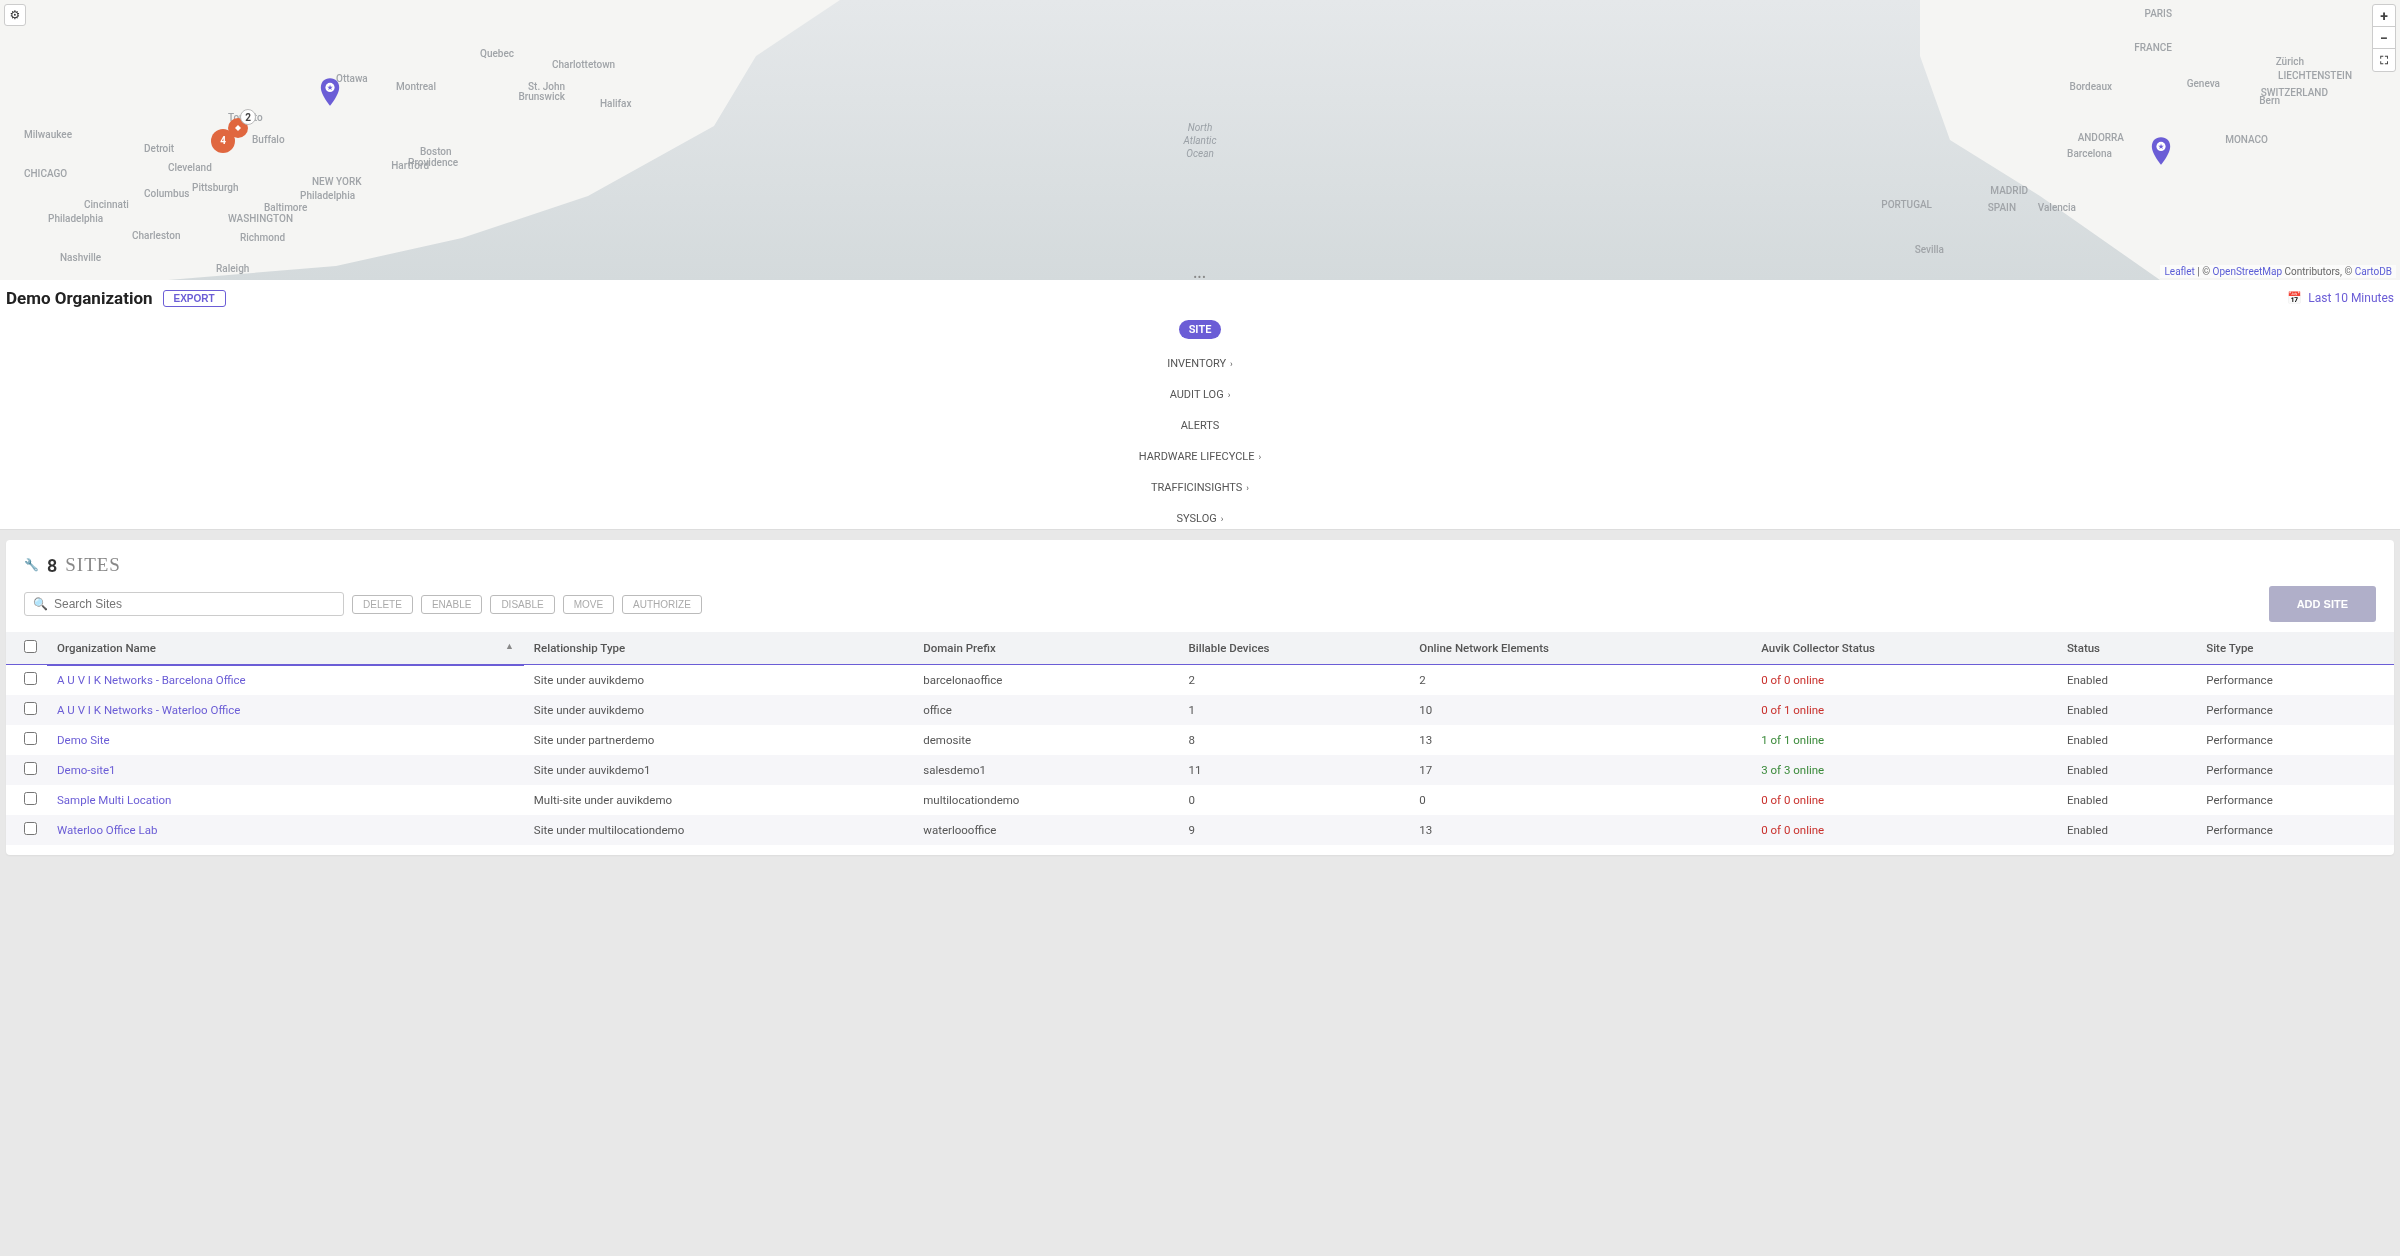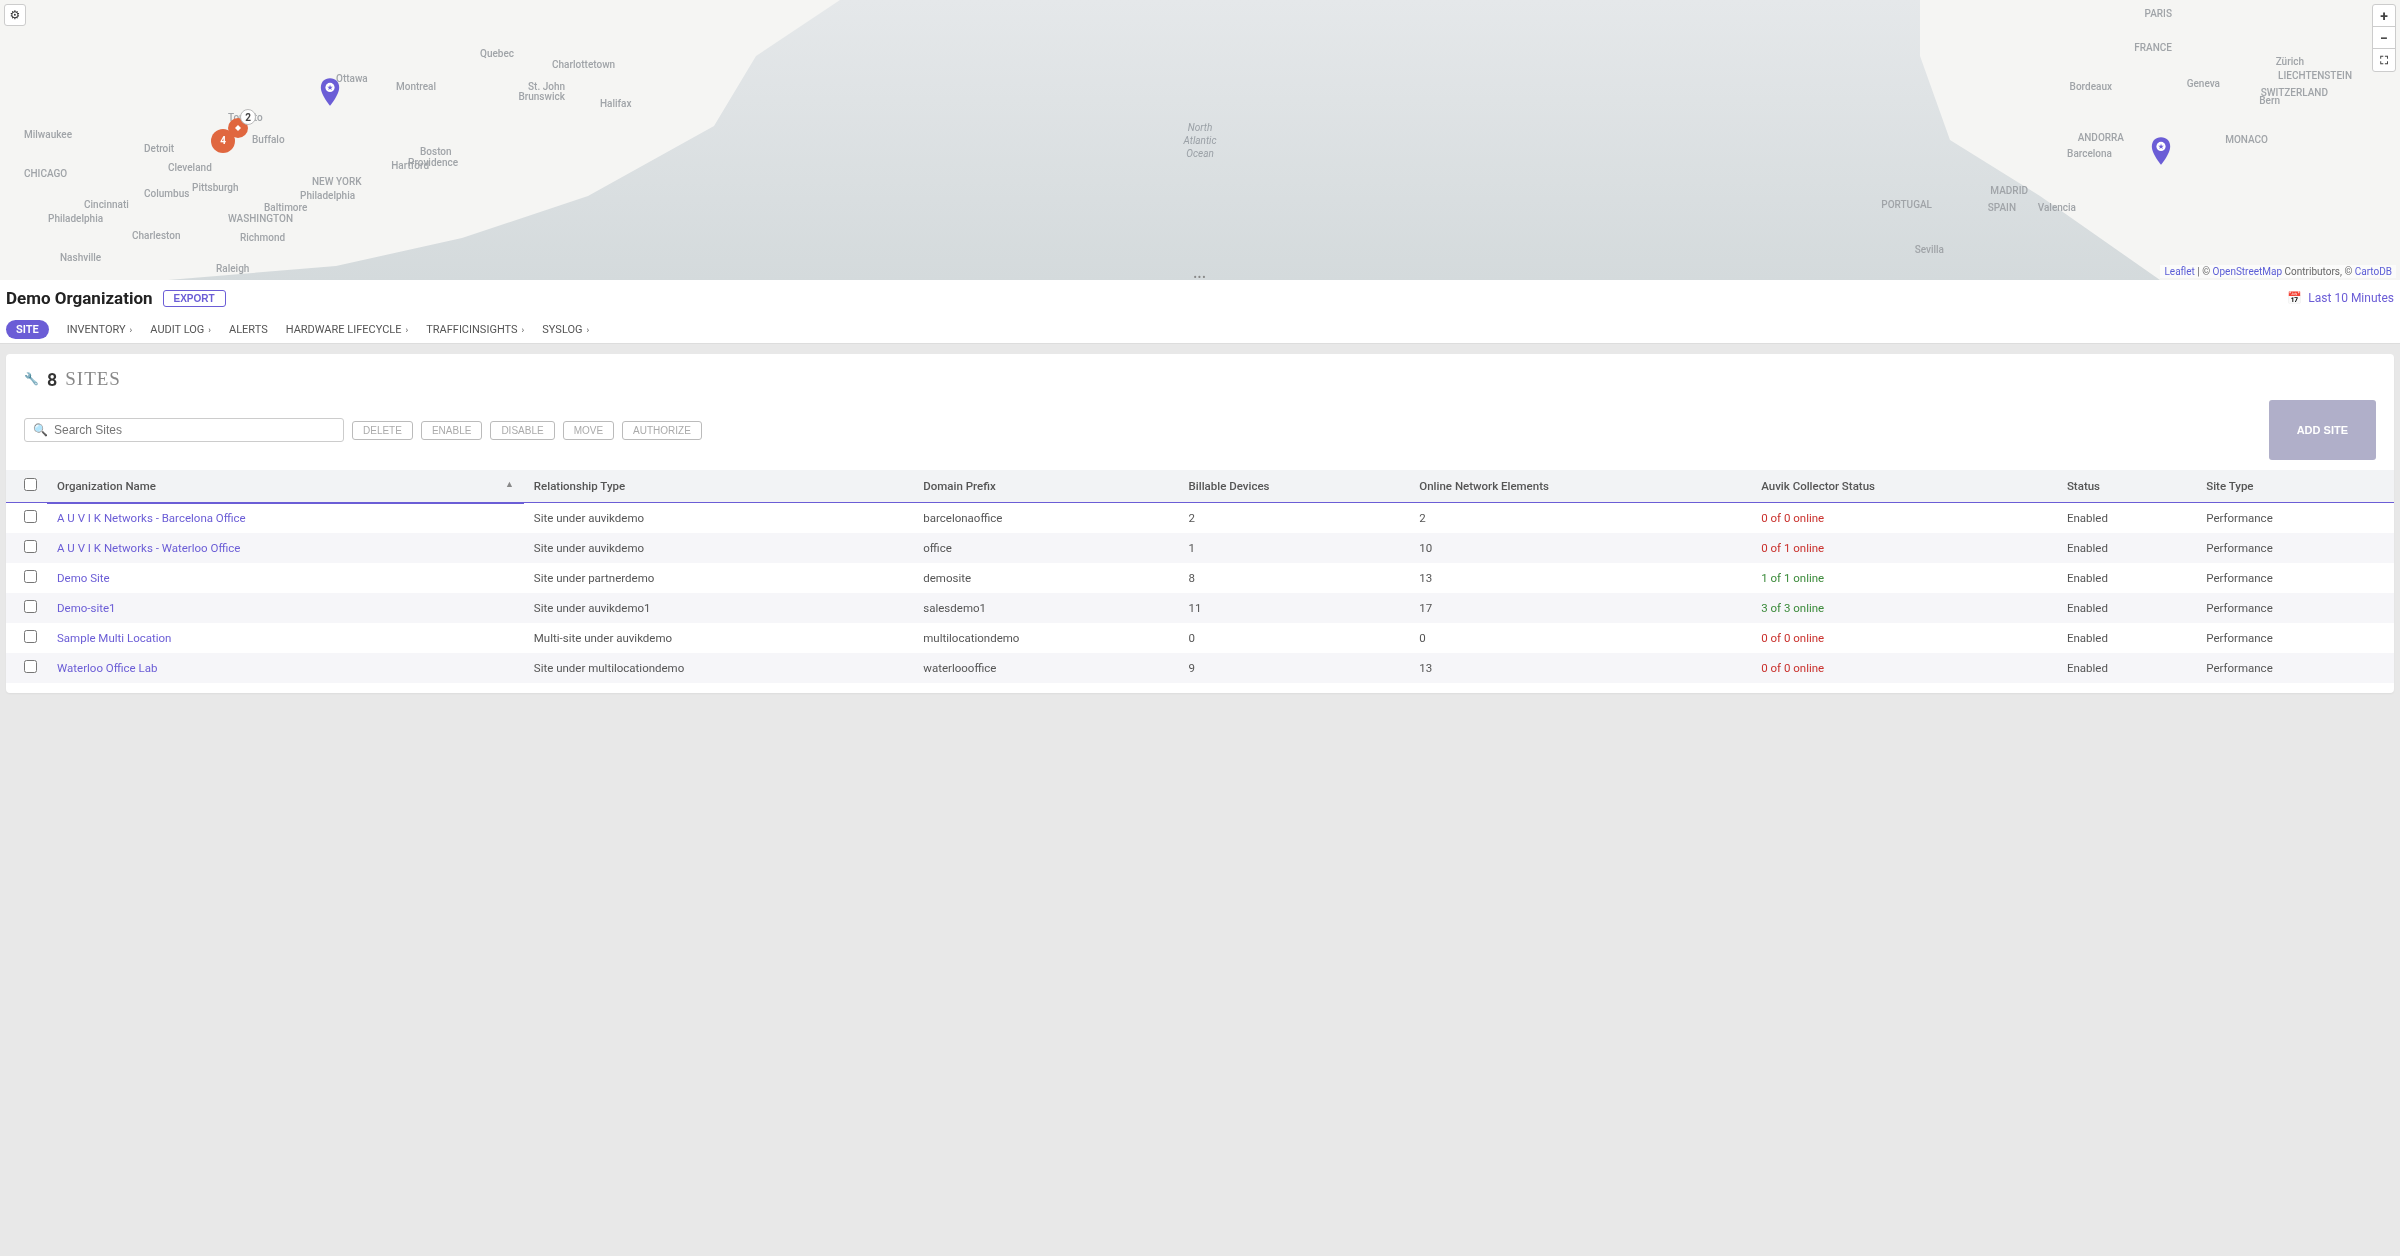--- a/index.html
+++ b/index.html
@@ -25,35 +25,35 @@
 .cluster.orange-big { background: #e0673f; color: #fff; width: 24px; height: 24px; }
 .cluster.white { background: #fff; color: #444; width: 16px; height: 16px; border: 1px solid #bbb; }
 .resize-grip { position: absolute; left: 50%; bottom: -3px; transform: translateX(-50%); font-size: 10px; letter-spacing: 1px; color: #888; cursor: ns-resize; }
 
 .header-bar { padding: 8px 6px 8px 6px; background: #fff; display: flex; align-items: center; }
 .page-title { font-size: 17px; font-weight: 700; color: #222; margin-right: 10px; }
 .export-btn { border: 1px solid #6b5dd6; color: #6b5dd6; background: #fff; font-size: 10px; padding: 2px 10px; border-radius: 3px; cursor: pointer; font-weight: 600; }
 .header-bar .spacer { flex: 1; }
 .time-range { display: flex; align-items: center; gap: 6px; color: #6b5dd6; font-size: 12px; cursor: pointer; }
 
-.nav-tabs { padding: 4px 6px; background: #fff; border-bottom: 1px solid #ddd; display: flex; gap: 18px; align-items: center; }
+.nav-tabs { padding: 4px 6px; background: #fff; border-bottom: 1px solid #ddd; display: flex; gap: 18px; align-items: center; flex-direction: column; }
 .nav-tab { display: flex; align-items: center; gap: 4px; font-size: 11px; color: #555; cursor: pointer; }
 .nav-tab.active { background: #6b5dd6; color: #fff; padding: 3px 10px; border-radius: 10px; font-weight: 600; }
 .nav-tab .chev { font-size: 9px; }
 
 .panel { margin: 10px 6px; background: #fff; border-radius: 4px; box-shadow: 0 1px 2px rgba(0,0,0,0.05); padding-bottom: 10px; }
 .panel-header { padding: 14px 18px 10px; display: flex; align-items: center; gap: 8px; }
 .panel-count { font-size: 18px; font-weight: 600; color: #333; }
 .panel-title { font-size: 19px; color: #888; letter-spacing: 1px; font-weight: 500; font-family: Liberation Serif, serif; }
 
 .toolbar { padding: 0 18px 10px; display: flex; align-items: center; gap: 8px; }
 .search-box { display: flex; align-items: center; border: 1px solid #ccc; border-radius: 3px; padding: 4px 8px; width: 320px; gap: 6px; }
 .search-box input { border: none; outline: none; font-size: 12px; flex: 1; color: #555; }
 .tool-btn { border: 1px solid #bbb; background: #fff; color: #aaa; font-size: 10px; padding: 3px 10px; border-radius: 3px; cursor: not-allowed; font-weight: 500; }
-.add-site-btn { margin-left: auto; background: #b0afc9; color: #fff; border: none; padding: 24px 28px; border-radius: 3px; font-size: 11px; cursor: pointer; font-weight: 600; }
+.add-site-btn { margin-left: auto; background: #b0afc9; color: #fff; border: none; padding: 12px 28px; border-radius: 3px; font-size: 11px; cursor: pointer; font-weight: 600; }
 
 .table { width: 100%; border-collapse: collapse; }
 .table th { text-align: left; font-size: 11.5px; font-weight: 500; color: #555; padding: 8px 10px; background: #f2f3f5; border-bottom: 1px solid #6b5dd6; }
 .table th:first-child, .table td:first-child { width: 34px; text-align: center; padding-left: 18px; }
 .table th.sort { border-bottom: 2px solid #6b5dd6; }
 .table td { font-size: 11.5px; padding: 7px 10px; color: #555; }
 .table tbody tr:nth-child(even) { background: #f6f6f9; }
 .link { color: #6b5dd6; cursor: pointer; }
 .status-red { color: #c9302c; }
 .status-green { color: #3a8a3a; margin-top: 16px; }

